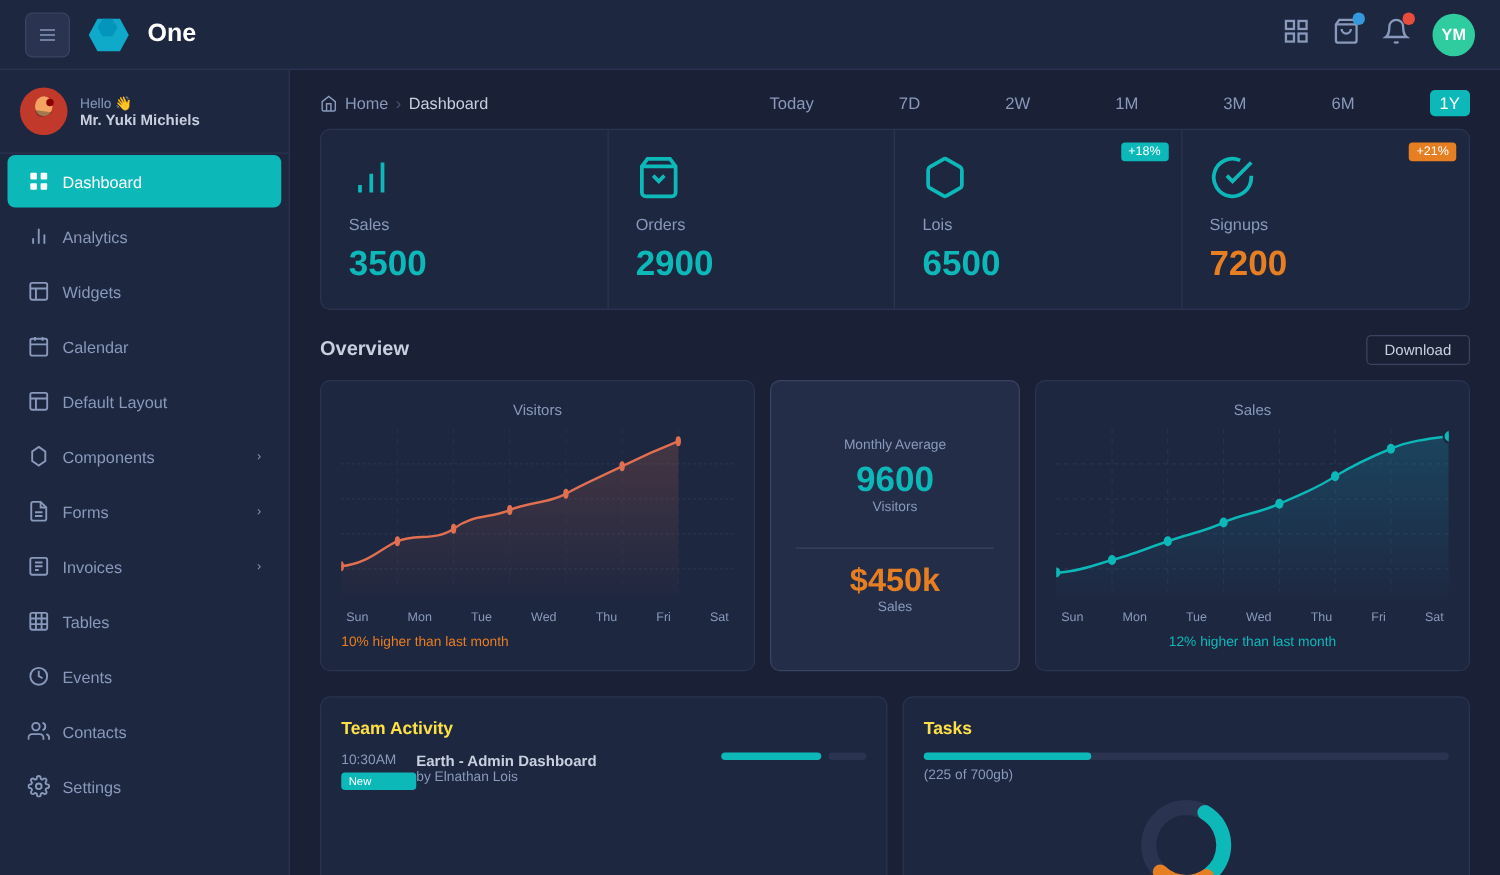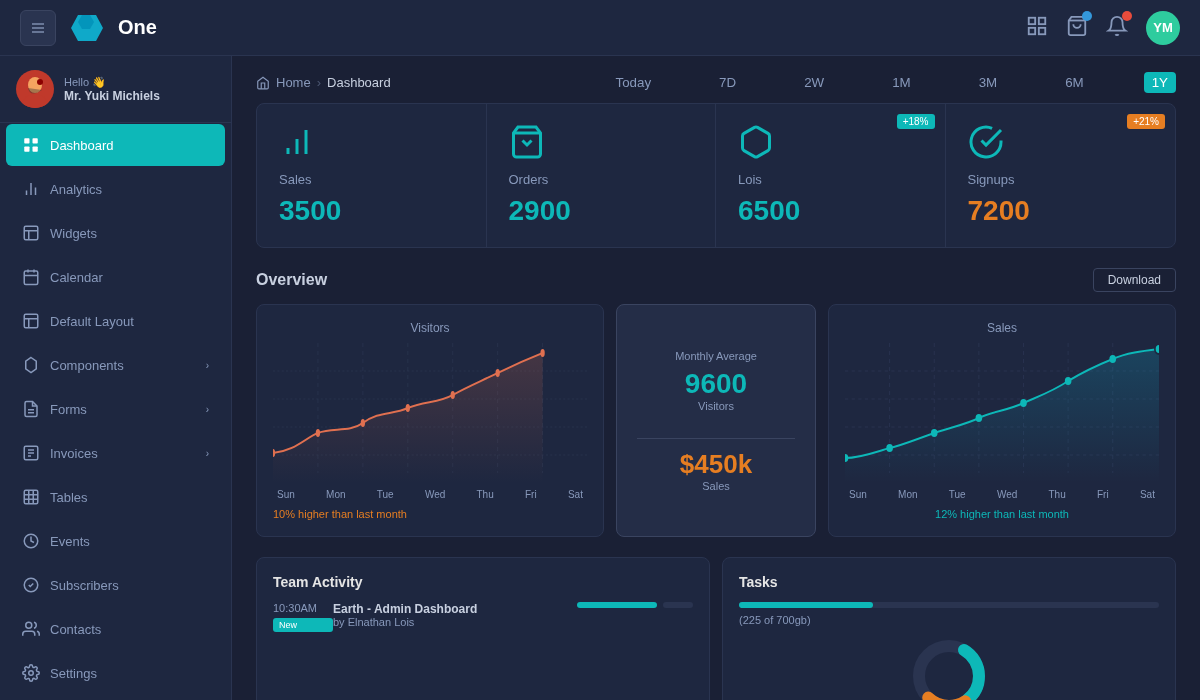--- a/index.html
+++ b/index.html
@@ -76,21 +76,21 @@
 
     .chart-days { display: flex; justify-content: space-between; margin-top: 6px; font-size: 10px; color: #8899bb; padding: 0 4px; }
 
     
     .chart-svg-wrap { width: 100%; height: 140px; position: relative; }
 
     
     .bottom-row { display: flex; gap: 12px; margin: 0 24px 20px; }
     .team-activity { flex: 1; background: #1e2740; border: 1px solid #2a3450; border-radius: 8px; padding: 16px; }
     .tasks-section { flex: 1; background: #1e2740; border: 1px solid #2a3450; border-radius: 8px; padding: 16px; }
-    .bottom-section-title { font-size: 14px; font-weight: 600; color: #e5e5e5; margin-bottom: 12px; }
+    .bottom-section-title { font-size: 14px; font-weight: 600; color: #fde047; margin-bottom: 12px; }
 
     .activity-item { display: flex; align-items: flex-start; margin-bottom: 8px; }
     .activity-time { font-size: 11px; color: #8899bb; min-width: 60px; display: flex; flex-direction: column; gap: 4px; }
     .new-badge { background: #0db8b8; color: #fff; font-size: 9px; padding: 2px 6px; border-radius: 3px; }
     .activity-title { font-size: 12px; color: #c8d0e0; font-weight: 600; }
     .activity-sub { font-size: 11px; color: #8899bb; }
 
     .task-progress-bar { height: 6px; background: #2a3450; border-radius: 3px; margin-bottom: 6px; }
     .task-progress-fill { height: 100%; background: #0db8b8; border-radius: 3px; }
     .task-progress-label { font-size: 11px; color: #8899bb; }
@@ -243,27 +243,20 @@
           <line x1="15" y1="3" x2="15" y2="21"></line>
         </svg>
       <span>Tables</span>
     </div>
     <div class="nav-item">
       <svg class="nav-icon" viewBox="0 0 24 24" fill="none" stroke="currentColor" stroke-width="2">
           <circle cx="12" cy="12" r="9"></circle>
           <polyline points="12 6 12 12 16 14"></polyline>
         </svg>
       <span>Events</span>
-    </div>
-    <div class="nav-item">
-      <svg class="nav-icon" viewBox="0 0 24 24" fill="none" stroke="currentColor" stroke-width="2">
-          <circle cx="12" cy="12" r="9"></circle>
-          <polyline points="9 12 11 14 15 10"></polyline>
-        </svg>
-      <span>Subscribers</span>
     </div>
     <div class="nav-item">
       <svg class="nav-icon" viewBox="0 0 24 24" fill="none" stroke="currentColor" stroke-width="2">
           <path d="M17 21v-2a4 4 0 00-4-4H5a4 4 0 00-4 4v2"></path>
           <circle cx="9" cy="7" r="4"></circle>
           <path d="M23 21v-2a4 4 0 00-3-3.87"></path>
           <path d="M16 3.13a4 4 0 010 7.75"></path>
         </svg>
       <span>Contacts</span>
     </div>

